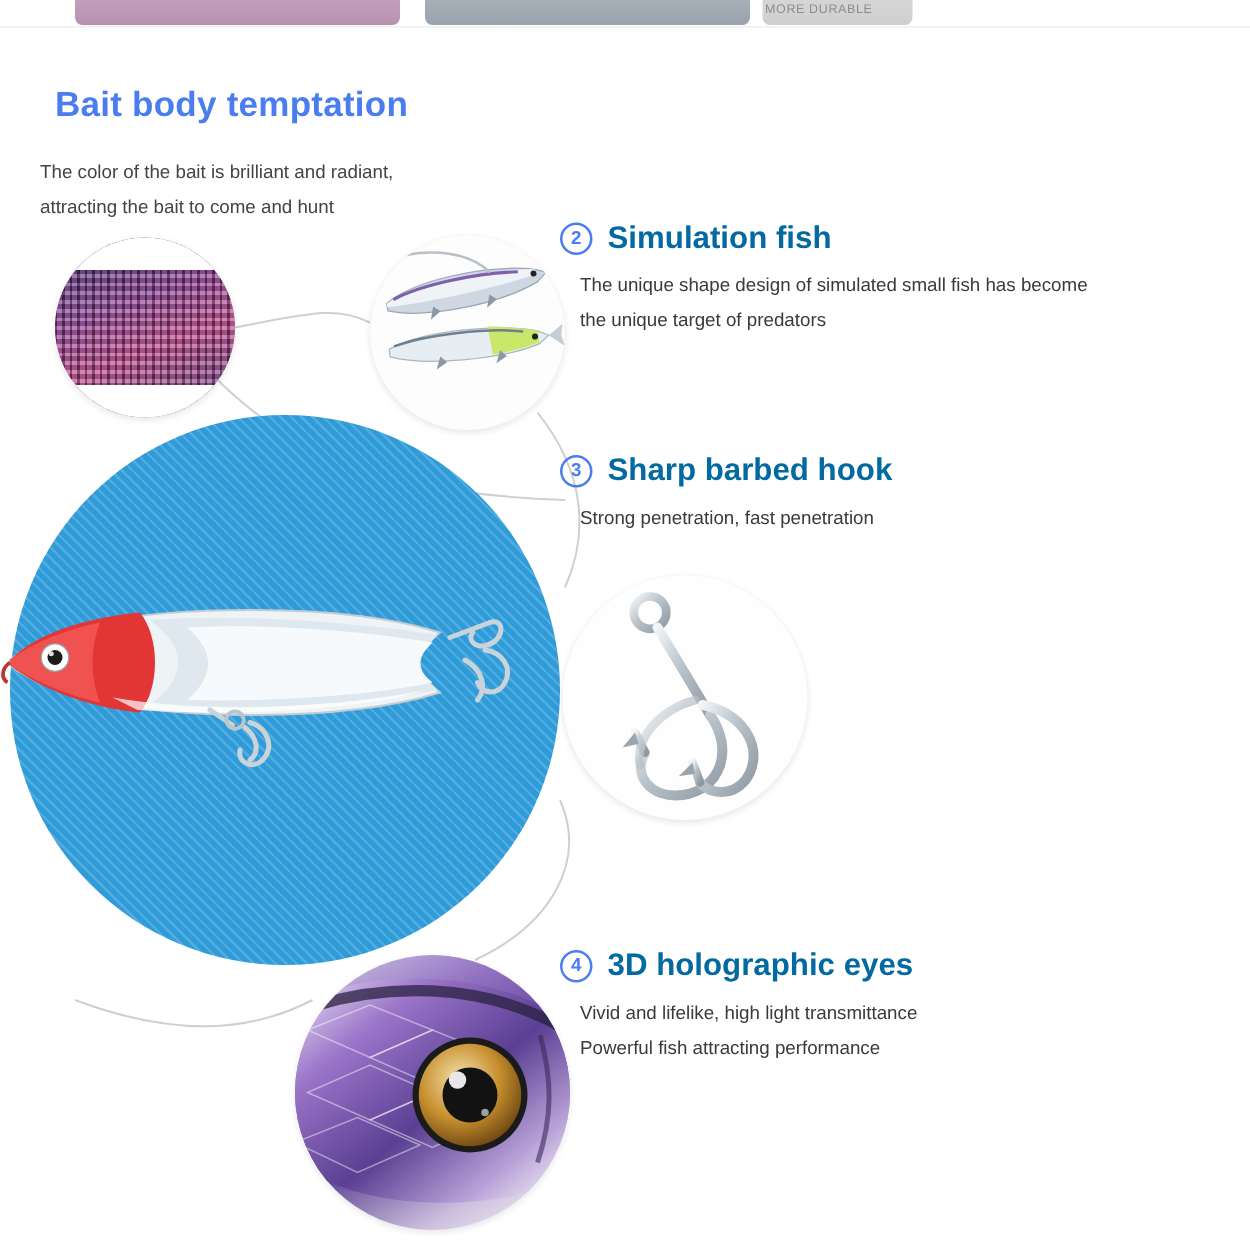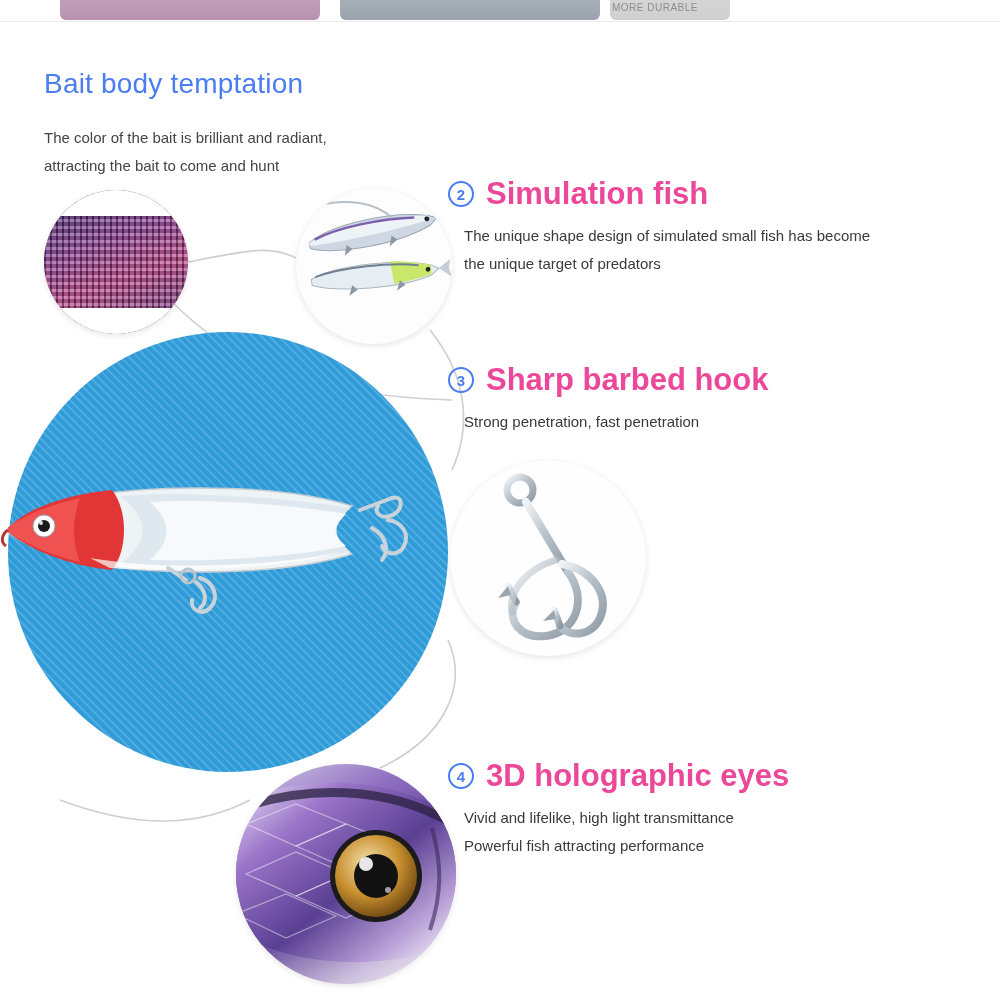--- a/index.html
+++ b/index.html
@@ -45,27 +45,27 @@
     top: 21px; left: 0;
     width: 1000px; height: 1px;
     background: #ececec;
   }
 
   
   .main-title {
     position: absolute;
     left: 44px; top: 68px;
     font-size: 28px;
-    font-weight: normal;
+    font-weight: bold;
     color: #4a7df0;
     letter-spacing: .2px;
   }
   .main-sub {
     position: absolute;
-    left: 44px; top: 124px;
+    left: 32px; top: 124px;
     width: 430px;
     font-size: 15px;
     line-height: 28px;
     color: #444;
   }
 
   
   .feature { position: absolute; }
   .feature .f-head {
     display: flex;
@@ -79,23 +79,23 @@
     color: #4a7df0;
     font-size: 15px;
     font-weight: bold;
     display: flex;
     align-items: center;
     justify-content: center;
     box-sizing: border-box;
     flex: none;
   }
   .f-title {
-    font-size: 31px;
+    font-size: 25px;
     font-weight: bold;
-    color: #ec4899;
+    color: #0369a1;
     white-space: nowrap;
   }
   .f-lines {
     margin-top: 10px;
     margin-left: 16px;
     font-size: 15px;
     line-height: 28px;
     color: #3a3a3a;
   }
 

